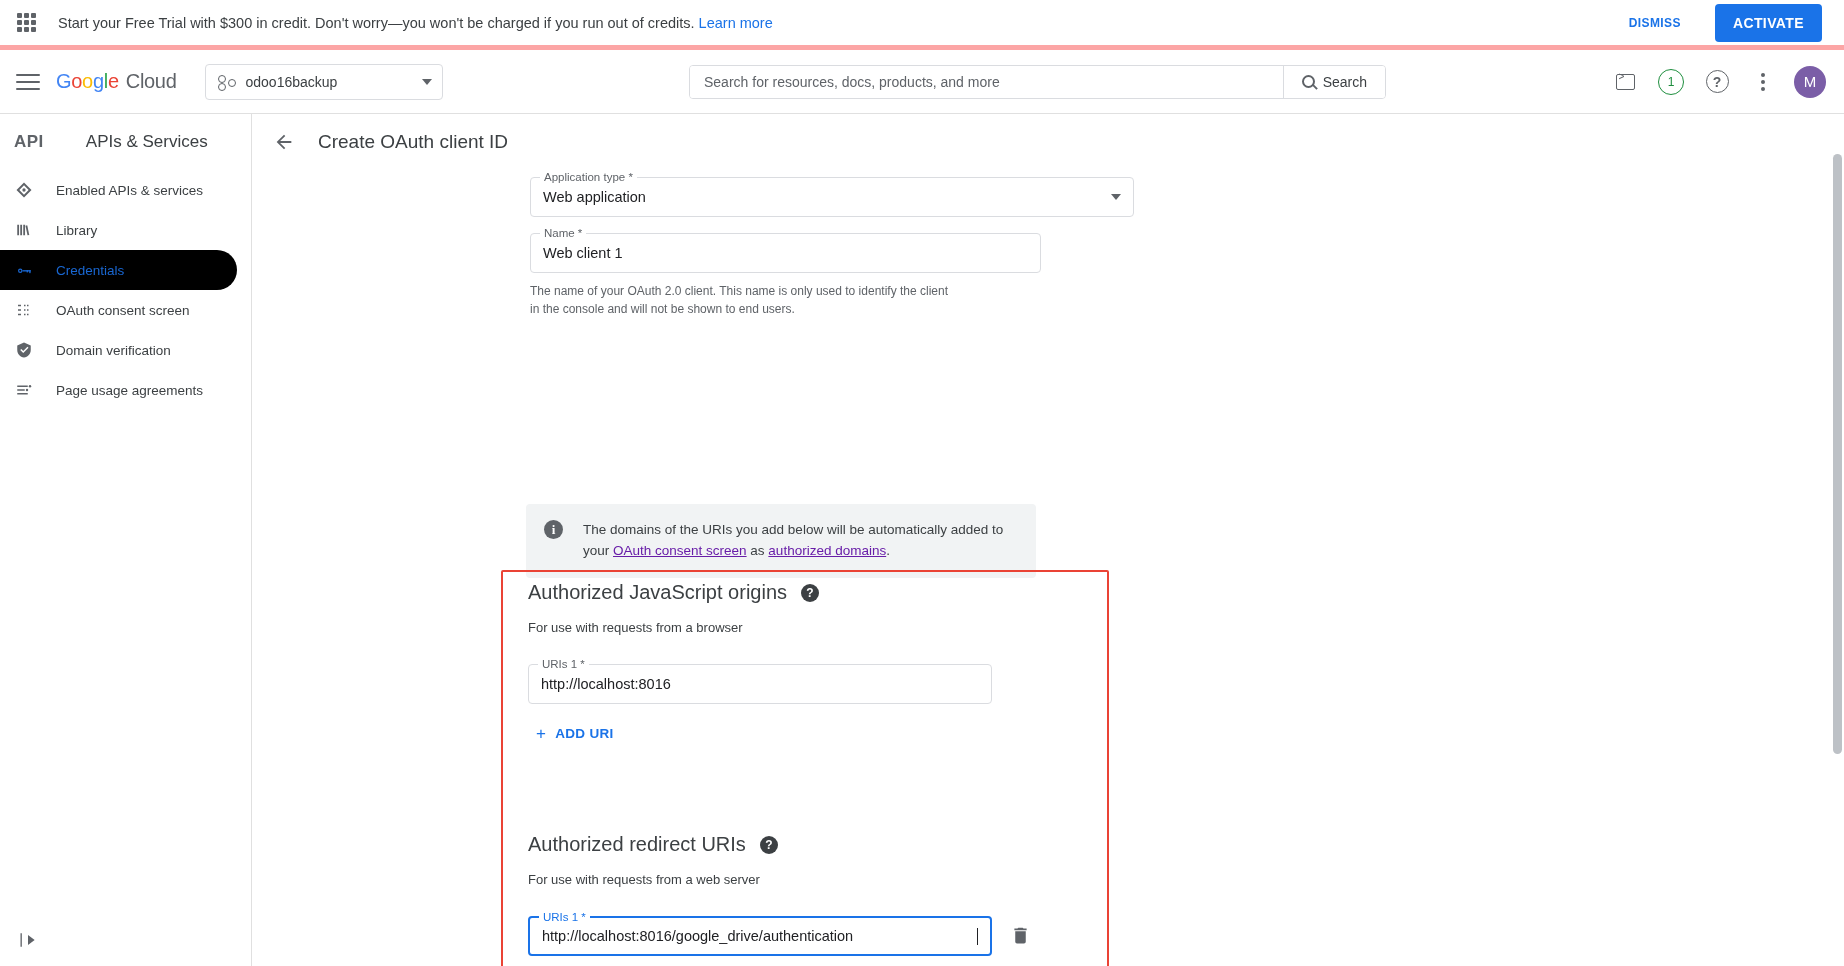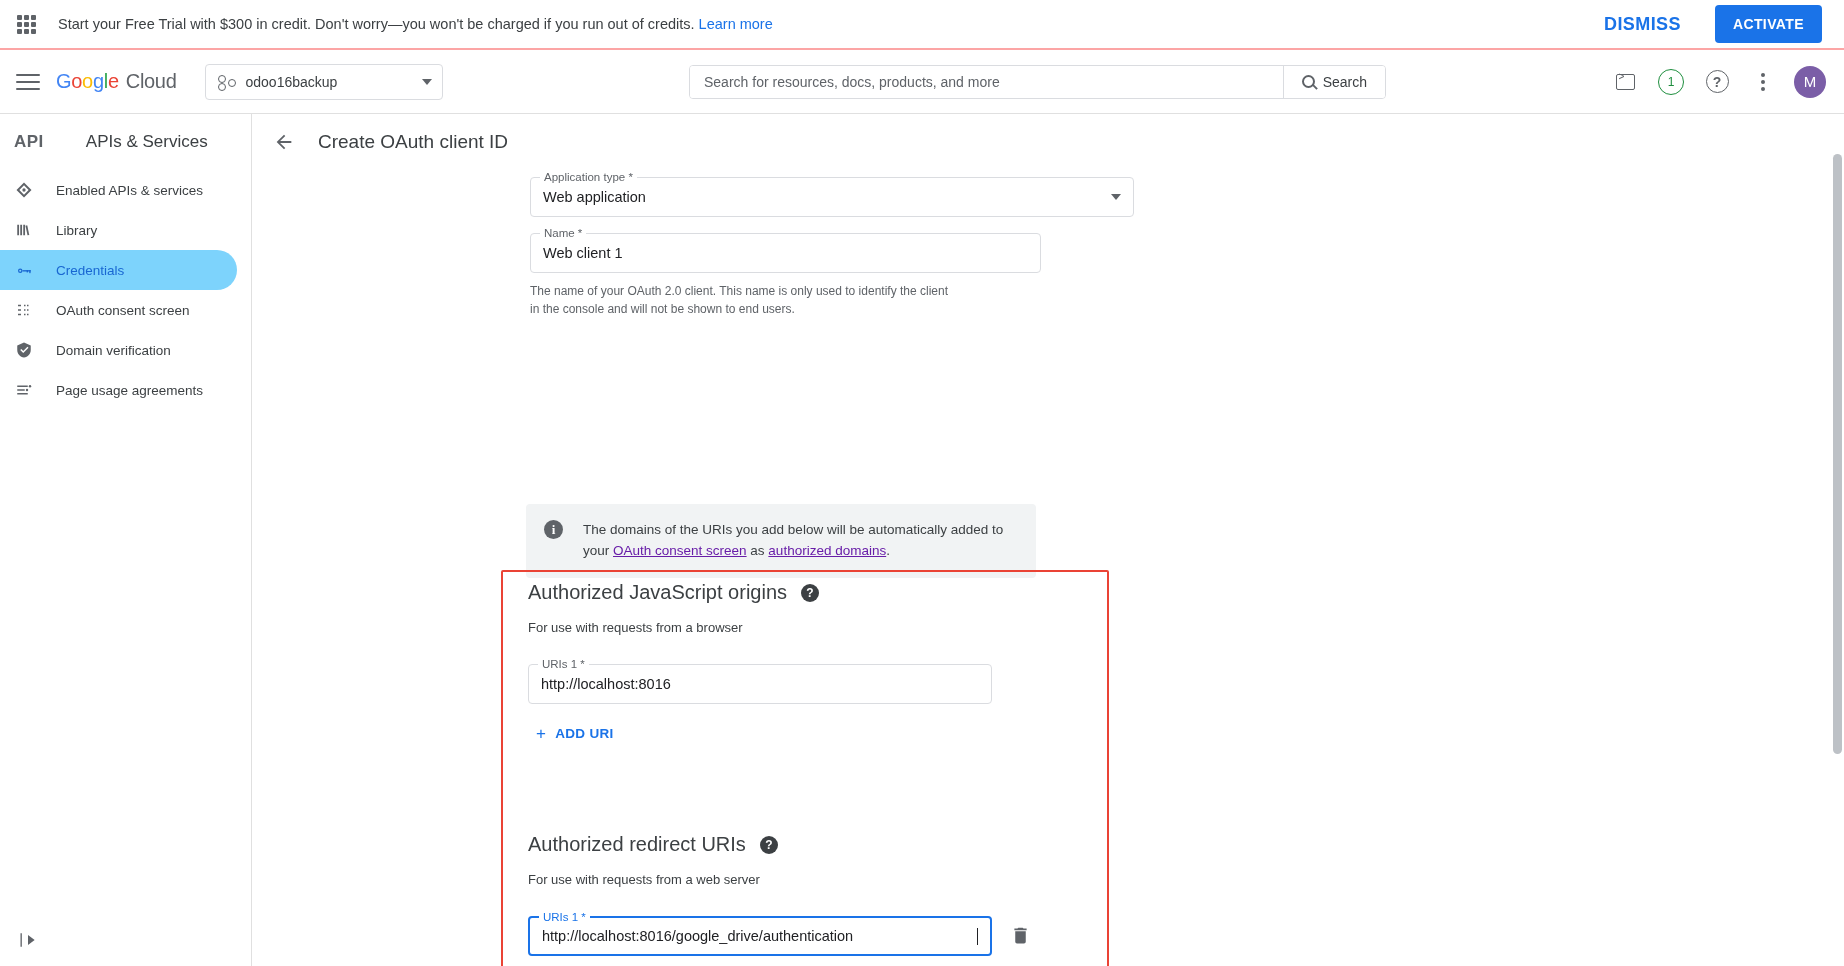--- a/index.html
+++ b/index.html
@@ -12,41 +12,41 @@
     color: #202124;
   }
 
   
   .trial-banner {
     height: 50px;
     display: flex;
     align-items: center;
     padding: 0 22px 0 14px;
     background: #fff;
-    border-bottom: 2px solid #fca5a5;
+    border-bottom: 5px solid #fca5a5;
   }
   .apps-grid-icon {
     width: 24px; height: 24px;
     display: grid;
     grid-template-columns: repeat(3, 5px);
     grid-template-rows: repeat(3, 5px);
     gap: 2px;
     justify-content: center; align-content: center;
     margin-right: 20px;
     cursor: pointer;
   }
   .apps-grid-icon i { background: #5f6368; border-radius: 1px; display: block; width: 5px; height: 5px; }
   .trial-text {
     font-size: 14.5px;
     color: #3c4043;
     flex: 1;
   }
   .trial-text a { color: #1a73e8; text-decoration: none; }
   .dismiss-btn {
-    font-size: 18px;
+    font-size: 12px;
     font-weight: bold;
     letter-spacing: 0.4px;
     color: #1a73e8;
     background: none; border: none;
     padding: 9px 14px;
     cursor: pointer;
     margin-right: 14px;
   }
   .activate-btn {
     font-size: 14px;
@@ -246,21 +246,21 @@
     display: flex; align-items: center;
     height: 40px;
     padding-left: 14px;
     gap: 22px;
     font-size: 13.5px;
     color: #3c4043;
     cursor: pointer;
     border-radius: 0 20px 20px 0;
     margin-right: 14px;
   }
-  .nav-item.active { background: #7dd3fc; color: #1967d2; }
+  .nav-item.active { background: #000000; color: #1967d2; }
   .nav-item.active .nav-icon { color: #1967d2; }
   .nav-icon {
     width: 20px; height: 20px;
     display: flex; align-items: center; justify-content: center;
     color: #5f6368;
     flex-shrink: 0;
   }
   .collapse-btn {
     position: absolute;
     bottom: 12px; left: 14px;

